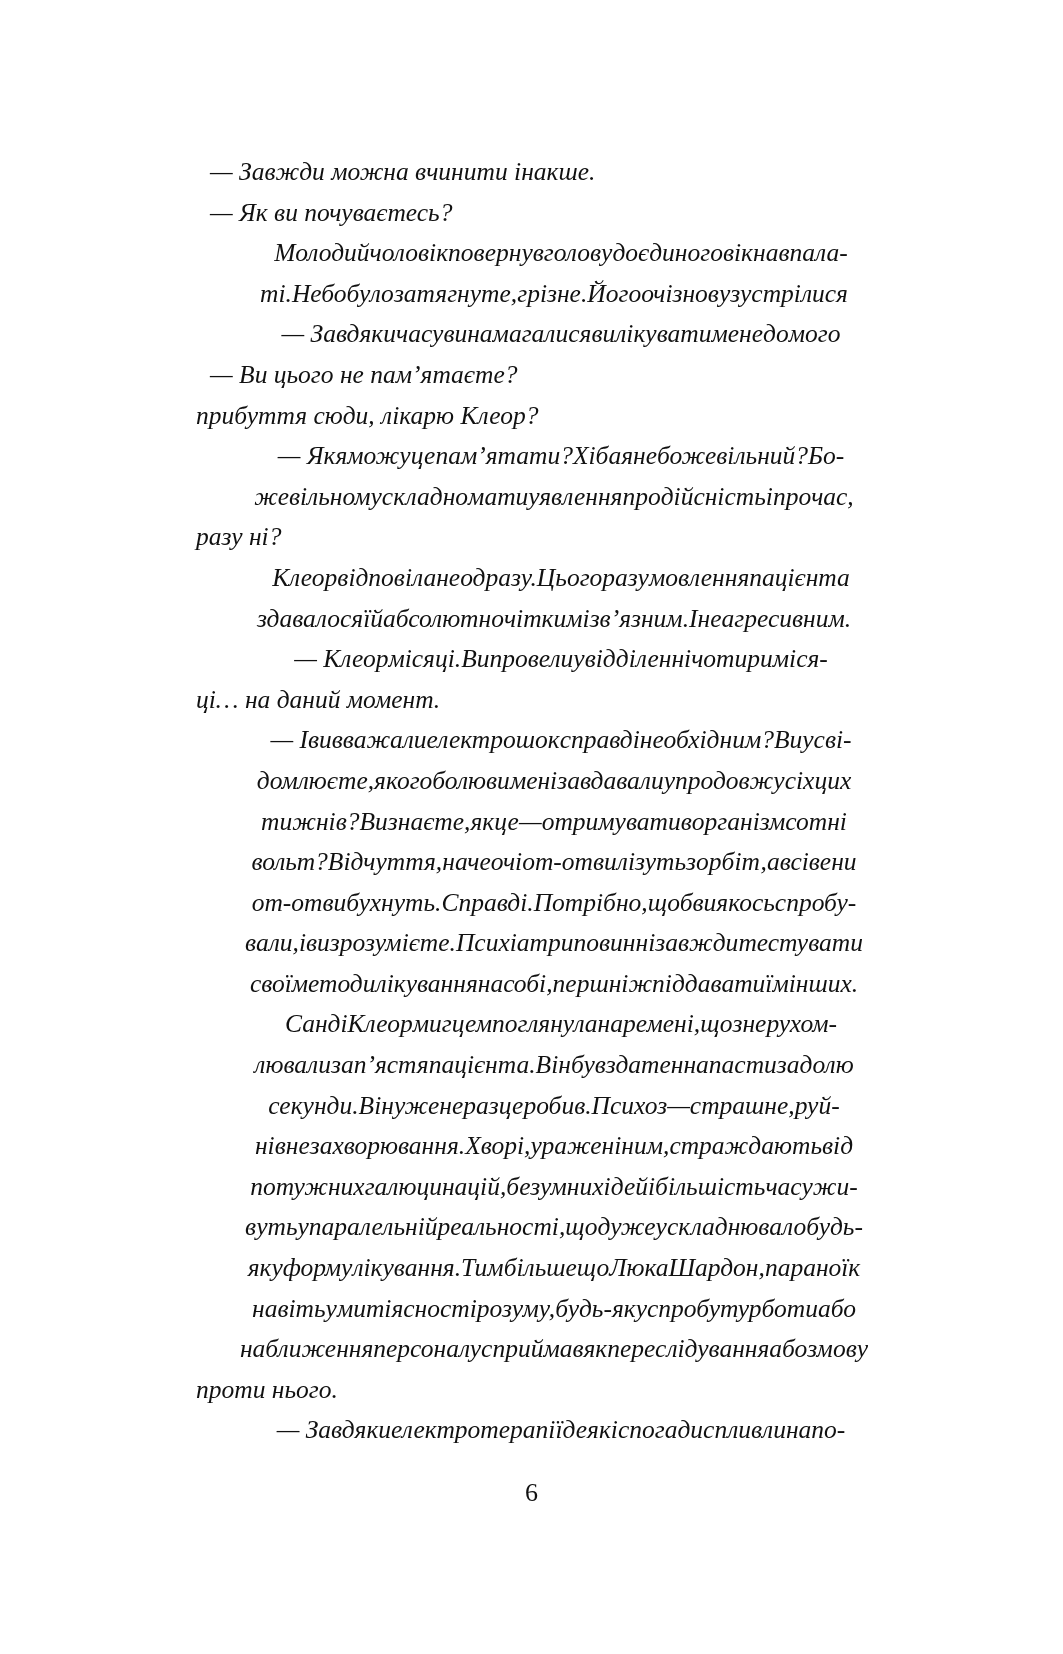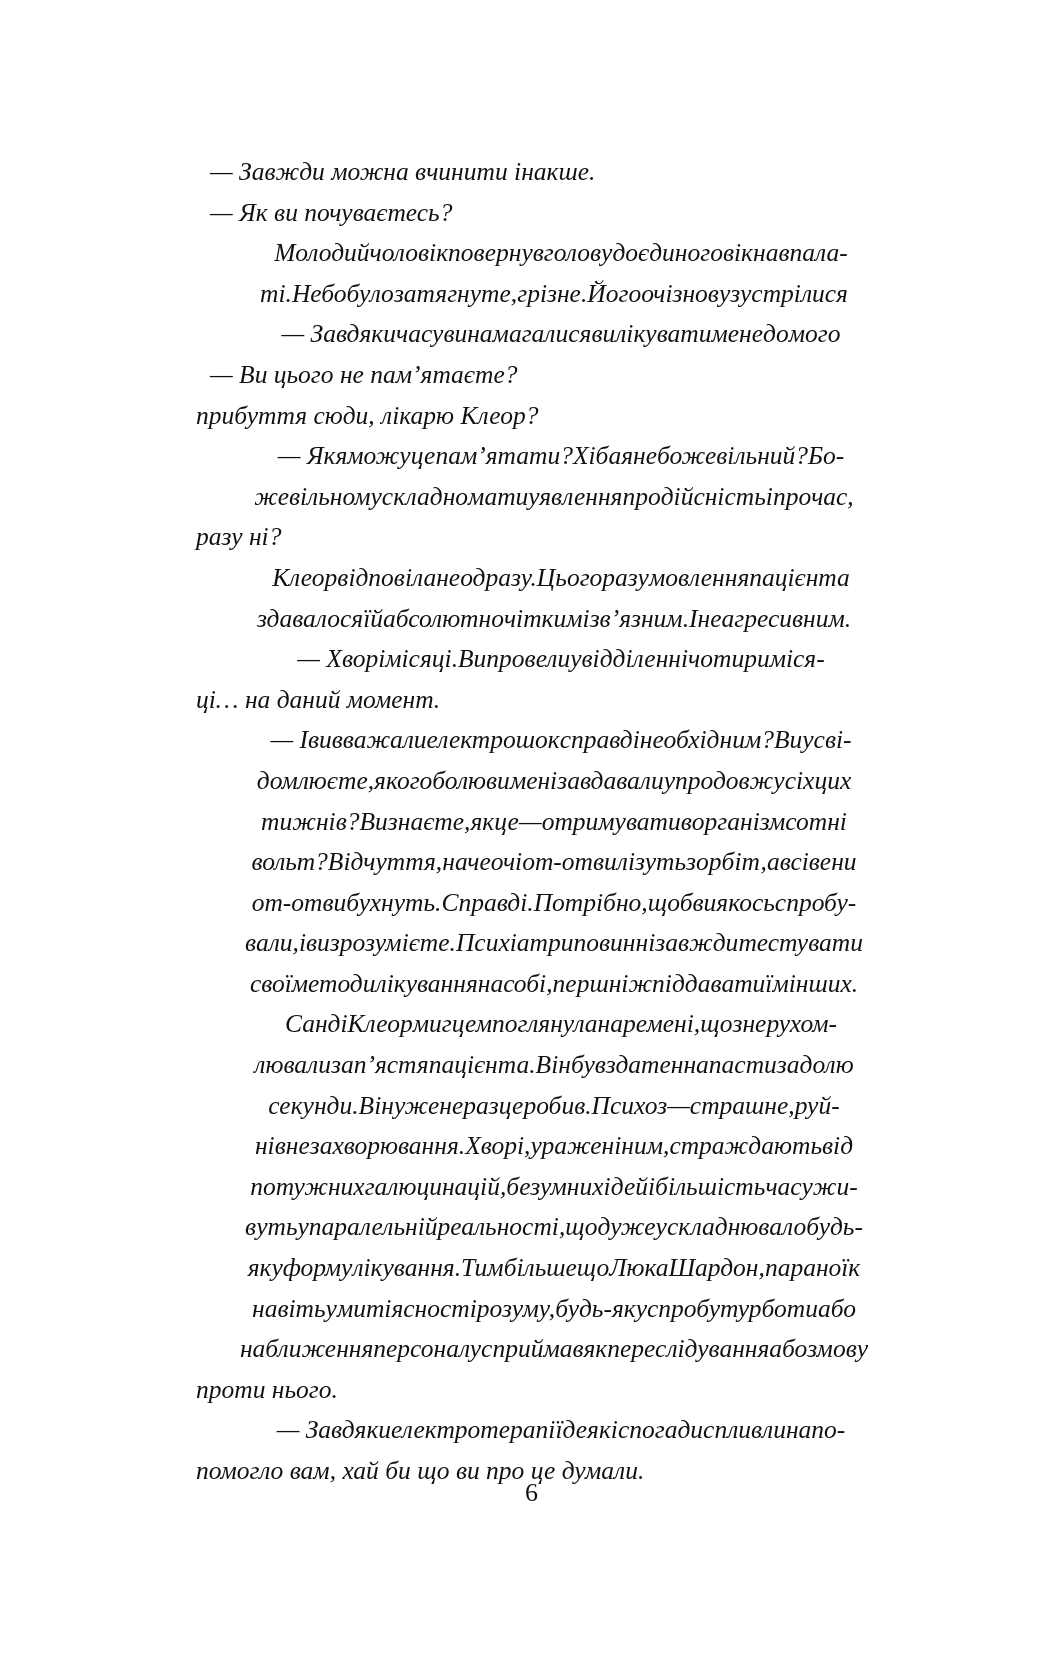--- a/index.html
+++ b/index.html
@@ -143,21 +143,21 @@
         <span>їй</span>
         <span>абсолютно</span>
         <span>чітким</span>
         <span>і</span>
         <span>зв’язним.</span>
         <span>І</span>
         <span>не</span>
         <span>агресивним.</span>
       </div>
       <div class="line justify indent">
-        <span>— Хворі</span>
+        <span>— Клеор</span>
         <span>місяці.</span>
         <span>Ви</span>
         <span>провели</span>
         <span>у</span>
         <span>відділенні</span>
         <span>чотири</span>
         <span>міся-</span>
       </div>
       <div class="line">ці… на даний момент.</div>
       <div class="line justify indent">
@@ -335,18 +335,17 @@
       <div class="line">проти нього.</div>
       <div class="line justify indent">
         <span>— Завдяки</span>
         <span>електротерапії</span>
         <span>деякі</span>
         <span>спогади</span>
         <span>спливли</span>
         <span>на</span>
         <span>по-</span>
       </div>
-      <div class="line">помогло вам, хай би що ви про це думали.</div>
     </div>
 
   <div class="page-number">6</div>
 
 </div>
 
 </body></html>

